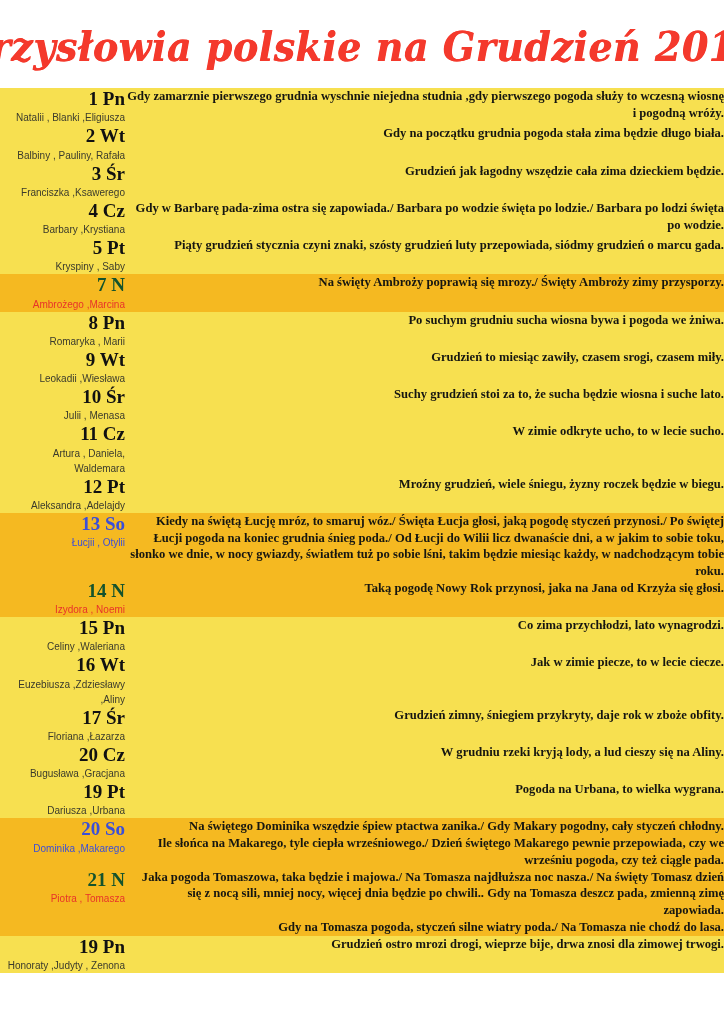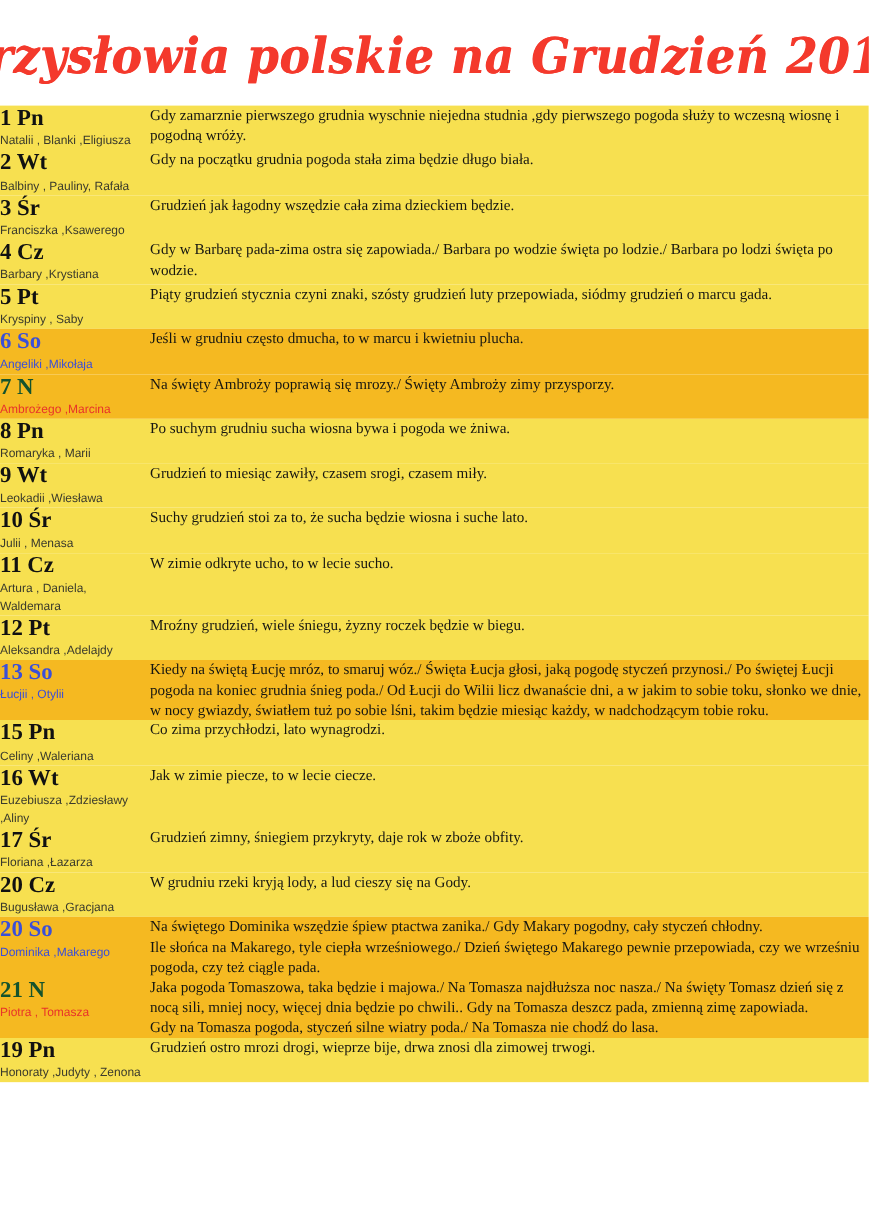--- a/index.html
+++ b/index.html
@@ -39,20 +39,21 @@
   }
 
   
   #calendar {
     width: 724px;
     border-collapse: collapse;
     table-layout: fixed;
   }
   #calendar tr.day-row {
     vertical-align: top;
+    text-align: right;
   }
   #calendar td {
     padding: 0;
     vertical-align: top;
   }
 
   
   .bg-weekday { background: #f7e050; }
   .bg-weekend { background: #f5b921; }
 
@@ -84,20 +85,21 @@
   .d-sat .date-label { color: #3b4fd8; }
   .d-sat .names-label { color: #3b4fd8; }
 
   .d-sun .date-label { color: #14532d; }
   .d-sun .names-label { color: #e8332a; }
 
   
   .proverb-cell {
     padding: 5px 14px 5px 9px;
     box-sizing: border-box;
+    font-weight: bold;
   }
   .proverb-text {
     font-family: "Liberation Serif", "DejaVu Serif", serif;
     font-size: 12.6px;
     line-height: 1.33;
     color: #161611;
   }
   .proverb-text .ln { display: block; }
 
   
@@ -165,31 +167,20 @@
           <td class="date-cell bg-weekday">
             <div class="date-label">5 Pt</div>
             <div class="names-label">Kryspiny , Saby</div>
           </td>
           <td class="proverb-cell bg-weekday vmid">
             <div class="proverb-text">
               <span class="ln">Piąty grudzień stycznia czyni znaki, szósty grudzień luty przepowiada, siódmy grudzień o marcu gada.</span>
             </div>
           </td>
         </tr>
-        <tr class="day-row d-sat">
-          <td class="date-cell bg-weekend">
-            <div class="date-label">6 So</div>
-            <div class="names-label">Angeliki ,Mikołaja</div>
-          </td>
-          <td class="proverb-cell bg-weekend vmid">
-            <div class="proverb-text">
-              <span class="ln">Jeśli w grudniu często dmucha, to w marcu i kwietniu plucha.</span>
-            </div>
-          </td>
-        </tr>
         <tr class="day-row d-sun">
           <td class="date-cell bg-weekend">
             <div class="date-label">7 N</div>
             <div class="names-label">Ambrożego ,Marcina</div>
           </td>
           <td class="proverb-cell bg-weekend vmid">
             <div class="proverb-text">
               <span class="ln">Na święty Ambroży poprawią się mrozy./ Święty Ambroży zimy przysporzy.</span>
             </div>
           </td>
@@ -253,20 +244,31 @@
           <td class="date-cell bg-weekend">
             <div class="date-label">13 So</div>
             <div class="names-label">Łucjii , Otylii</div>
           </td>
           <td class="proverb-cell bg-weekend vmid">
             <div class="proverb-text">
               <span class="ln">Kiedy na świętą Łucję mróz, to smaruj wóz./ Święta Łucja głosi, jaką pogodę styczeń przynosi./ Po świętej Łucji pogoda na koniec grudnia śnieg poda./ Od Łucji do Wilii licz dwanaście dni, a w jakim to sobie toku, słonko we dnie, w nocy gwiazdy, światłem tuż po sobie lśni, takim będzie miesiąc każdy, w nadchodzącym tobie roku.</span>
             </div>
           </td>
         </tr>
+        <tr class="day-row d-sun">
+          <td class="date-cell bg-weekend">
+            <div class="date-label">14 N</div>
+            <div class="names-label">Izydora , Noemi</div>
+          </td>
+          <td class="proverb-cell bg-weekend vmid">
+            <div class="proverb-text">
+              <span class="ln">Taką pogodę Nowy Rok przynosi, jaka na Jana od Krzyża się głosi.</span>
+            </div>
+          </td>
+        </tr>
         <tr class="day-row d-weekday">
           <td class="date-cell bg-weekday">
             <div class="date-label">15 Pn</div>
             <div class="names-label">Celiny ,Waleriana</div>
           </td>
           <td class="proverb-cell bg-weekday vmid">
             <div class="proverb-text">
               <span class="ln">Co zima przychłodzi, lato wynagrodzi.</span>
             </div>
           </td>
@@ -293,21 +295,32 @@
             </div>
           </td>
         </tr>
         <tr class="day-row d-weekday">
           <td class="date-cell bg-weekday">
             <div class="date-label">20 Cz</div>
             <div class="names-label">Bugusława ,Gracjana</div>
           </td>
           <td class="proverb-cell bg-weekday vmid">
             <div class="proverb-text">
-              <span class="ln">W grudniu rzeki kryją lody, a lud cieszy się na Gody.</span>
+              <span class="ln">W grudniu rzeki kryją lody, a lud cieszy się na Aliny.</span>
+            </div>
+          </td>
+        </tr>
+        <tr class="day-row d-weekday">
+          <td class="date-cell bg-weekday">
+            <div class="date-label">19 Pt</div>
+            <div class="names-label">Dariusza ,Urbana</div>
+          </td>
+          <td class="proverb-cell bg-weekday vmid">
+            <div class="proverb-text">
+              <span class="ln">Pogoda na Urbana, to wielka wygrana.</span>
             </div>
           </td>
         </tr>
         <tr class="day-row d-sat">
           <td class="date-cell bg-weekend">
             <div class="date-label">20 So</div>
             <div class="names-label">Dominika ,Makarego</div>
           </td>
           <td class="proverb-cell bg-weekend">
             <div class="proverb-text">

